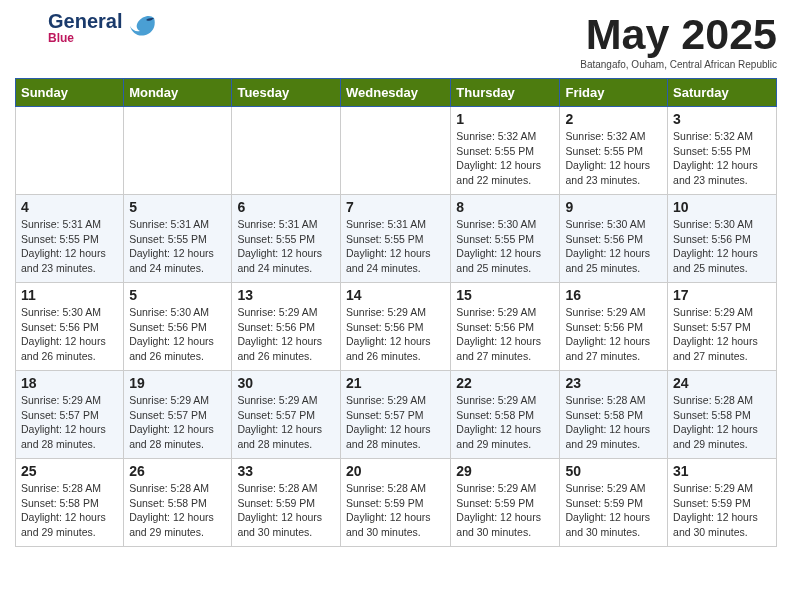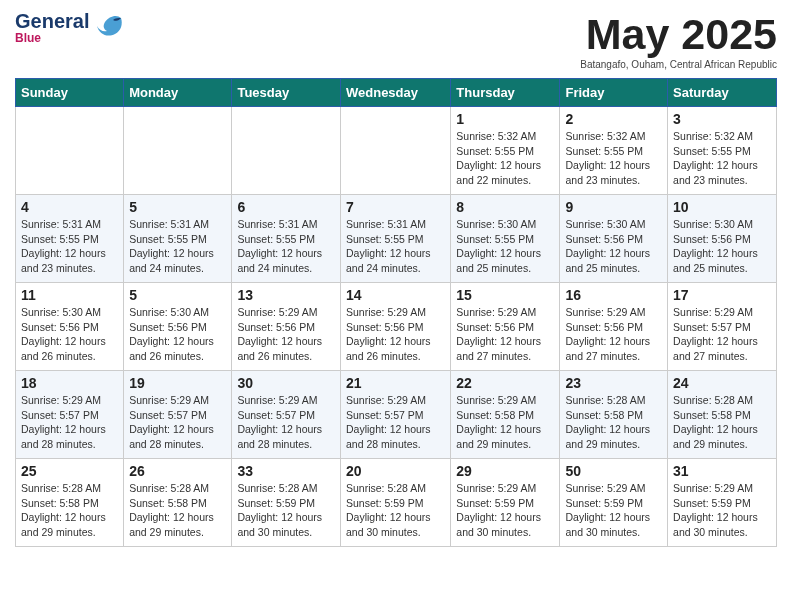--- a/index.html
+++ b/index.html
@@ -32,21 +32,21 @@
     .location {
       font-size: 10px;
       color: #444;
     }
     table {
       width: 100%;
       border-collapse: collapse;
       font-size: 11px;
     }
     thead tr th {
-      background: #0f766e;
+      background: #4d7c0f;
       color: #fff;
       text-align: left;
       padding: 6px 5px;
       font-size: 13px;
       font-weight: bold;
       border: 1px solid #2a5caa;
     }
     tbody tr td {
       border: 1px solid #ccc;
       vertical-align: top;
@@ -72,21 +72,21 @@
     }
     .empty-cell {
       background: #fff !important;
     }
   </style>
 </head>
 <body>
 
 <div class="header">
   <div class="logo">
-    <div style="display:flex;align-items:center;">
+    <div style="display:flex;align-items:center;margin-left:33px;">
       <div>
         <div style="font-size:20px;font-weight:bold;color:#1a3a6b;line-height:1.1;">General</div>
         <div style="font-size:12px;font-weight:bold;color:#be185d;line-height:1.1;">Blue</div>
       </div>
       <div style="margin-left:4px;">
         <svg width="32" height="32" viewBox="0 0 32 32">
           <path d="M28 8 C24 4, 16 6, 12 12 C10 15, 10 19, 14 21 C10 22, 6 20, 4 16 C6 24, 14 28, 22 24 C28 21, 30 14, 28 8Z" fill="#4a9fd4"></path>
           <path d="M20 10 C22 8, 26 8, 28 8 C26 10, 24 12, 20 10Z" fill="#1a3a6b"></path>
         </svg>
       </div>

